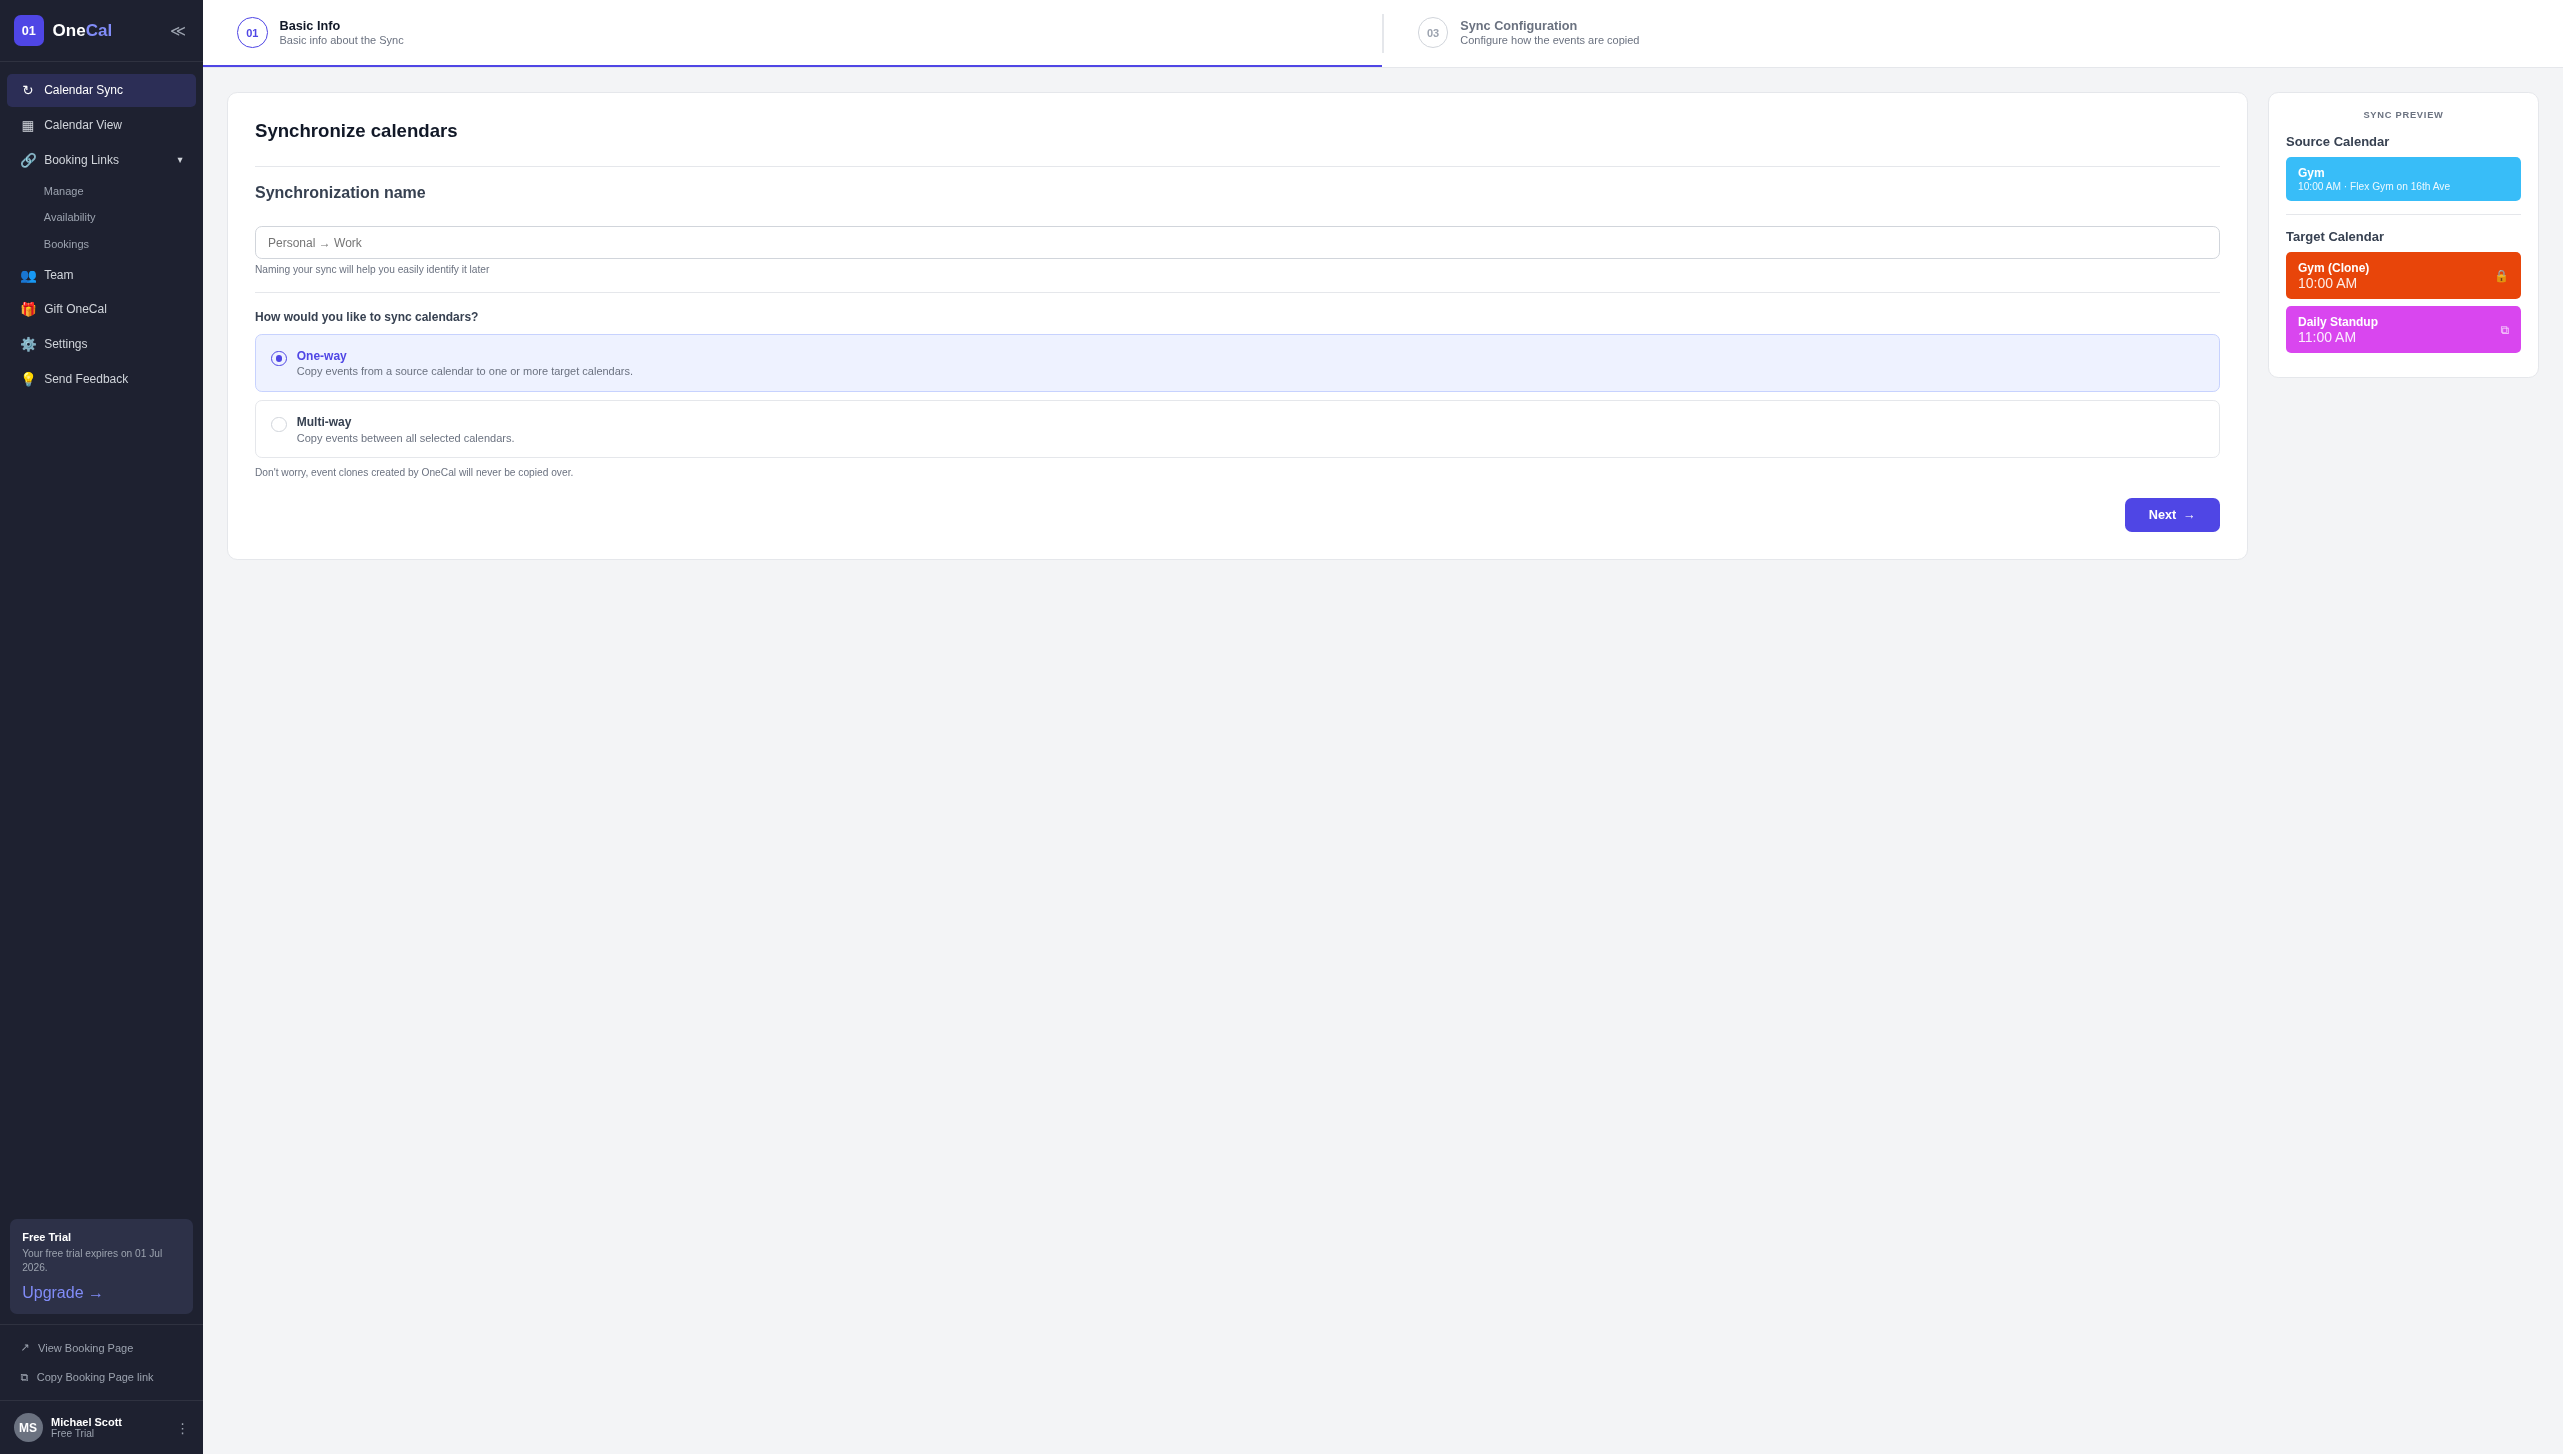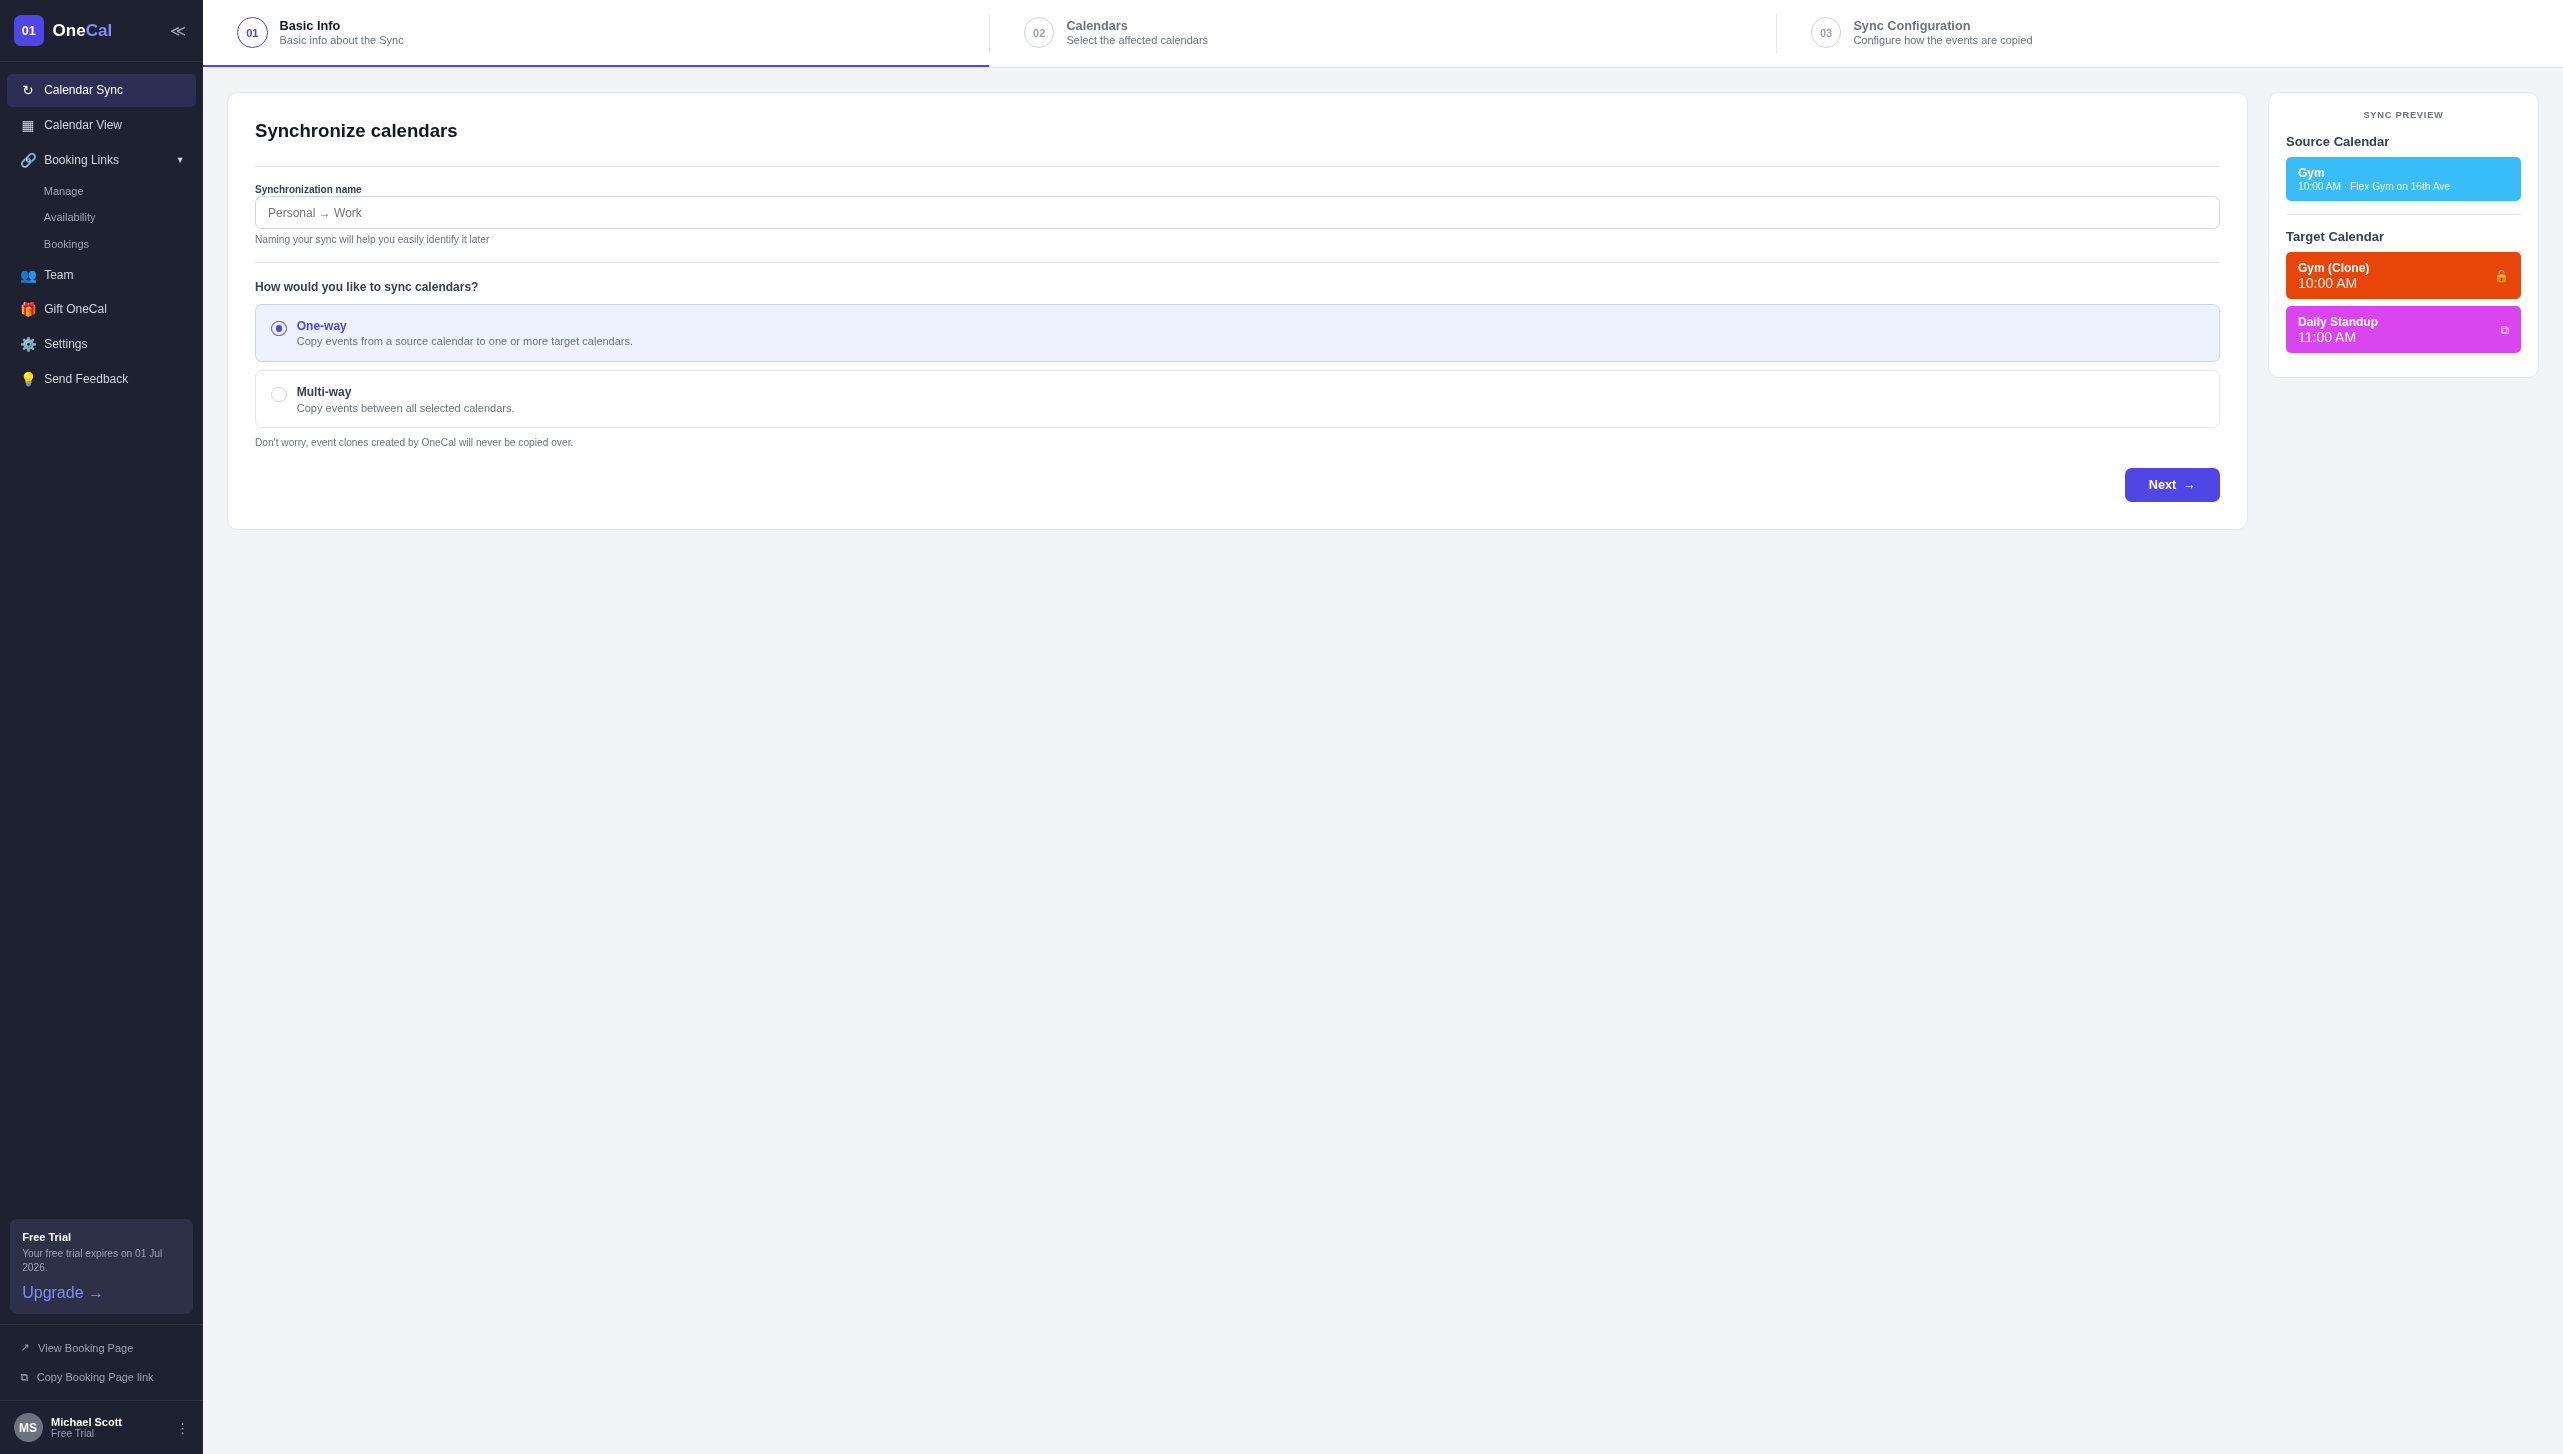--- a/index.html
+++ b/index.html
@@ -189,21 +189,21 @@
     .form-card {
       flex: 1;
       background: #fff;
       border-radius: 10.2px;
       padding: 27px;
       border: 0.8px solid #e5e7eb;
       align-self: flex-start;
     }
     .form-card-title { font-size: 18.6px; font-weight: 700; color: #111827; margin-bottom: 24px; }
     .divider { border: none; border-top: 0.8px solid #e5e7eb; margin: 17px 0; }
-    .field-label { font-size: 10px; font-weight: 600; color: #374151; margin-bottom: 1px; }
+    .field-label { font-size: 16px; font-weight: 600; color: #374151; margin-bottom: 24px; }
     .text-input {
       width: 100%;
       padding: 8.5px 12px;
       border: 0.8px solid #d1d5db;
       border-radius: 6.8px;
       font-size: 12px;
       color: #374151;
       outline: none;
       background: #fff;
     }
@@ -392,27 +392,20 @@
 
   <div class="stepper">
     <div class="step active">
       <div class="step-circle">01</div>
       <div class="step-info">
         <div class="step-label">Basic Info</div>
         <div class="step-desc">Basic info about the Sync</div>
       </div>
     </div>
     <div class="step-divider"></div>
-    <div class="step inactive">
-      <div class="step-circle" style="border-color:#d1d5db;color:#9ca3af;">02</div>
-      <div class="step-info">
-        <div class="step-label">Calendars</div>
-        <div class="step-desc">Select the affected calendars</div>
-      </div>
-    </div>
     <div class="step-divider"></div>
     <div class="step inactive">
       <div class="step-circle" style="border-color:#d1d5db;color:#9ca3af;">03</div>
       <div class="step-info">
         <div class="step-label">Sync Configuration</div>
         <div class="step-desc">Configure how the events are copied</div>
       </div>
     </div>
   </div>
 

